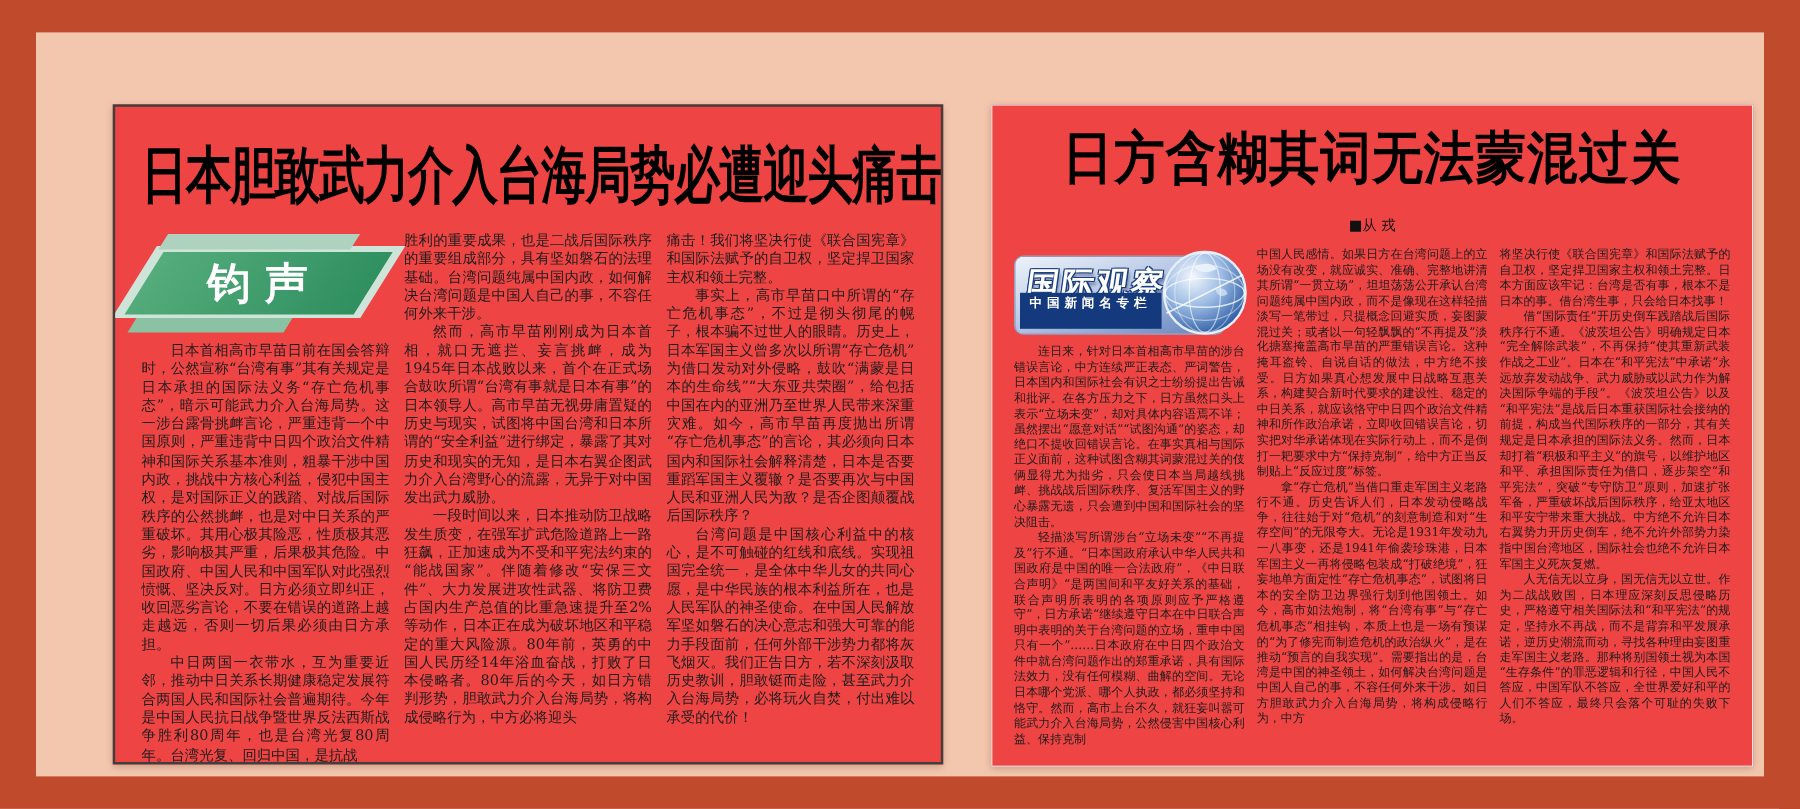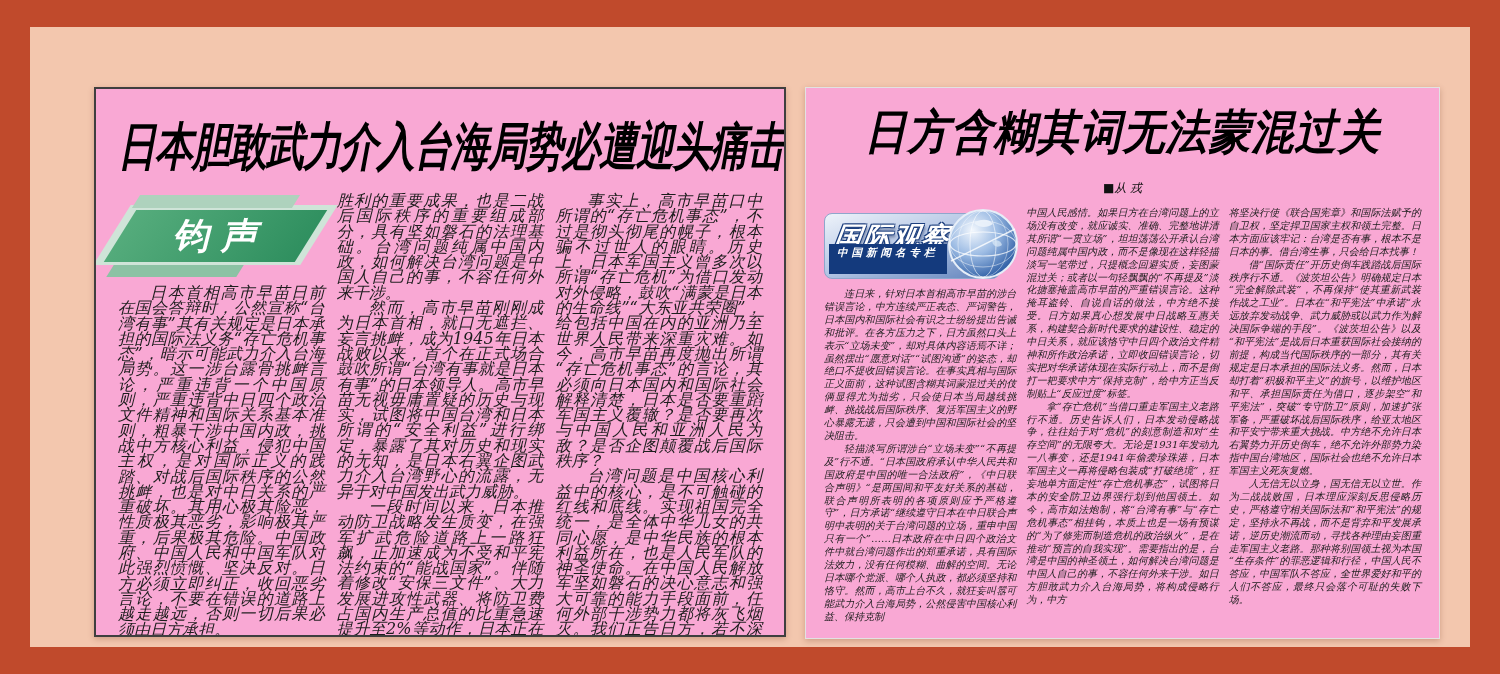--- a/index.html
+++ b/index.html
@@ -9,33 +9,32 @@
     background:#c04a2c;
     overflow:hidden;
     font-family:"DejaVu Sans",sans-serif;
   }
   .mat{
     position:absolute;left:30px;top:27px;right:30px;bottom:27px;
     background:#f3c7ae;
   }
   .paper{
     position:absolute;
-    background:#f9a8d4;
+    background:#ef4444;
     box-sizing:border-box;
     overflow:hidden;
     box-shadow:0 2px 6px rgba(90,30,10,.25);
-    font-style:italic;
   }
   .paper-left{
     left:64px;top:60px;width:692px;height:550px;
     border:2px solid #3f3f3f;
     padding:14px 22px 10px 22px;
   }
   .paper-right{
-    left:775px;top:60px;width:635px;height:552px;
+    left:796px;top:60px;width:635px;height:552px;
     border:1px solid #e2e2e2;
     padding:12px 18px 10px 18px;
   }
   .headline-left{
     margin:10px 0 14px 0;
     text-align:center;
     font-size:38px;font-weight:900;color:#000;
     letter-spacing:-1px;
     white-space:nowrap;
     transform:scaleY(1.35);
@@ -60,21 +59,21 @@
   .cols{display:flex;}
   .cols-left{gap:12px;}
   .cols-right{gap:10px;}
   .col{flex:1;min-width:0;}
   .flow p{
     margin:0;
     text-align:justify;
     color:#1d1d1d;
     font-family:"DejaVu Serif",serif;
   }
-  .cols-left .flow p{font-size:16px;line-height:15.3px;}
+  .cols-left .flow p{font-size:12px;line-height:15.3px;}
   .cols-right .flow p{font-size:10px;line-height:12.9px;}
   .flow p.indent{text-indent:2em;}
 
   
   .junsheng{
     position:relative;height:82px;margin:2px 4px 8px 0;
   }
   .js-s1{
     position:absolute;top:0;left:18px;width:160px;height:13px;
     background:#aed2bd;transform:skewX(-32deg);
@@ -153,20 +152,21 @@
       </div>
       <div class="col">
         <div class="flow">
             <p class="">胜利的重要成果，也是二战后国际秩序的重要组成部分，具有坚如磐石的法理基础。台湾问题纯属中国内政，如何解决台湾问题是中国人自己的事，不容任何外来干涉。</p>
             <p class="indent">然而，高市早苗刚刚成为日本首相，就口无遮拦、妄言挑衅，成为1945年日本战败以来，首个在正式场合鼓吹所谓“台湾有事就是日本有事”的日本领导人。高市早苗无视毋庸置疑的历史与现实，试图将中国台湾和日本所谓的“安全利益”进行绑定，暴露了其对历史和现实的无知，是日本右翼企图武力介入台湾野心的流露，无异于对中国发出武力威胁。</p>
             <p class="indent">一段时间以来，日本推动防卫战略发生质变，在强军扩武危险道路上一路狂飙，正加速成为不受和平宪法约束的“能战国家”。伴随着修改“安保三文件”、大力发展进攻性武器、将防卫费占国内生产总值的比重急速提升至2%等动作，日本正在成为破坏地区和平稳定的重大风险源。80年前，英勇的中国人民历经14年浴血奋战，打败了日本侵略者。80年后的今天，如日方错判形势，胆敢武力介入台海局势，将构成侵略行为，中方必将迎头</p>
           </div>
       </div>
       <div class="col">
         <div class="flow">
+            <p class="">痛击！我们将坚决行使《联合国宪章》和国际法赋予的自卫权，坚定捍卫国家主权和领土完整。</p>
             <p class="indent">事实上，高市早苗口中所谓的“存亡危机事态”，不过是彻头彻尾的幌子，根本骗不过世人的眼睛。历史上，日本军国主义曾多次以所谓“存亡危机”为借口发动对外侵略，鼓吹“满蒙是日本的生命线”“大东亚共荣圈”，给包括中国在内的亚洲乃至世界人民带来深重灾难。如今，高市早苗再度抛出所谓“存亡危机事态”的言论，其必须向日本国内和国际社会解释清楚，日本是否要重蹈军国主义覆辙？是否要再次与中国人民和亚洲人民为敌？是否企图颠覆战后国际秩序？</p>
             <p class="indent">台湾问题是中国核心利益中的核心，是不可触碰的红线和底线。实现祖国完全统一，是全体中华儿女的共同心愿，是中华民族的根本利益所在，也是人民军队的神圣使命。在中国人民解放军坚如磐石的决心意志和强大可靠的能力手段面前，任何外部干涉势力都将灰飞烟灭。我们正告日方，若不深刻汲取历史教训，胆敢铤而走险，甚至武力介入台海局势，必将玩火自焚，付出难以承受的代价！</p>
           </div>
       </div>
     </div>
   </article>
 
   <article class="paper paper-right">
     <h1 class="headline-right">日方含糊其词无法蒙混过关</h1>
     <div class="byline">■从  戎</div>

